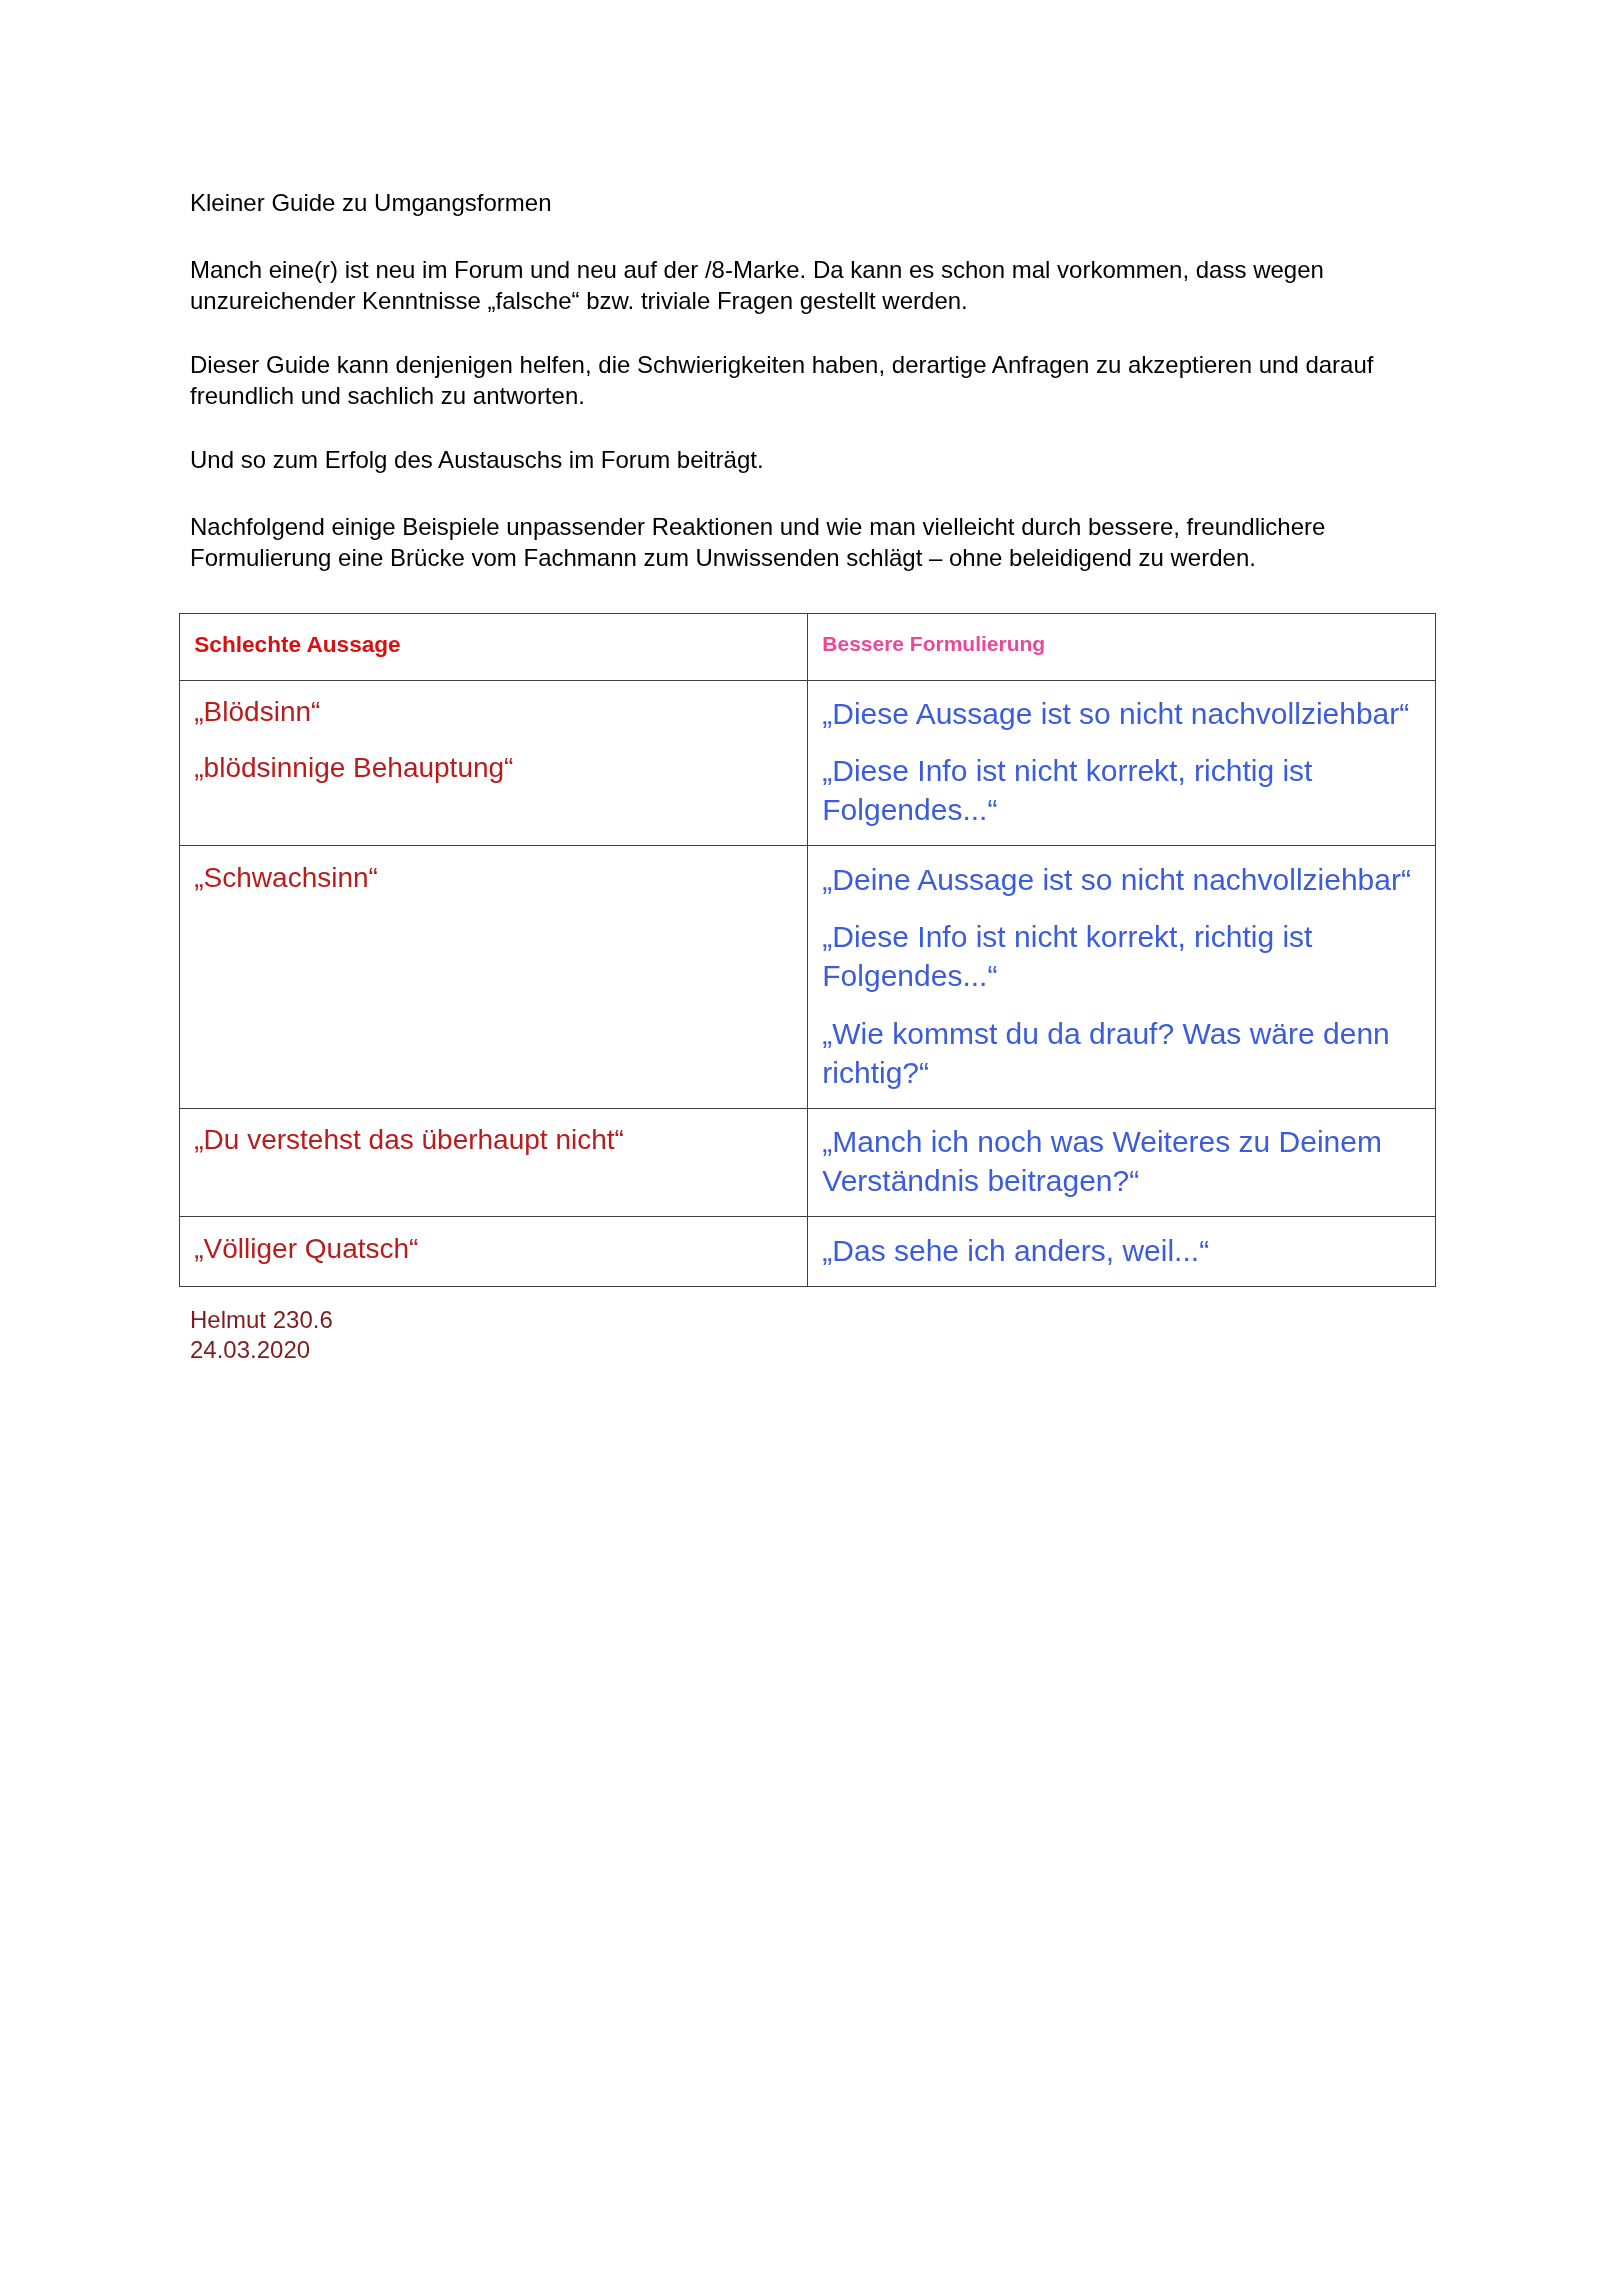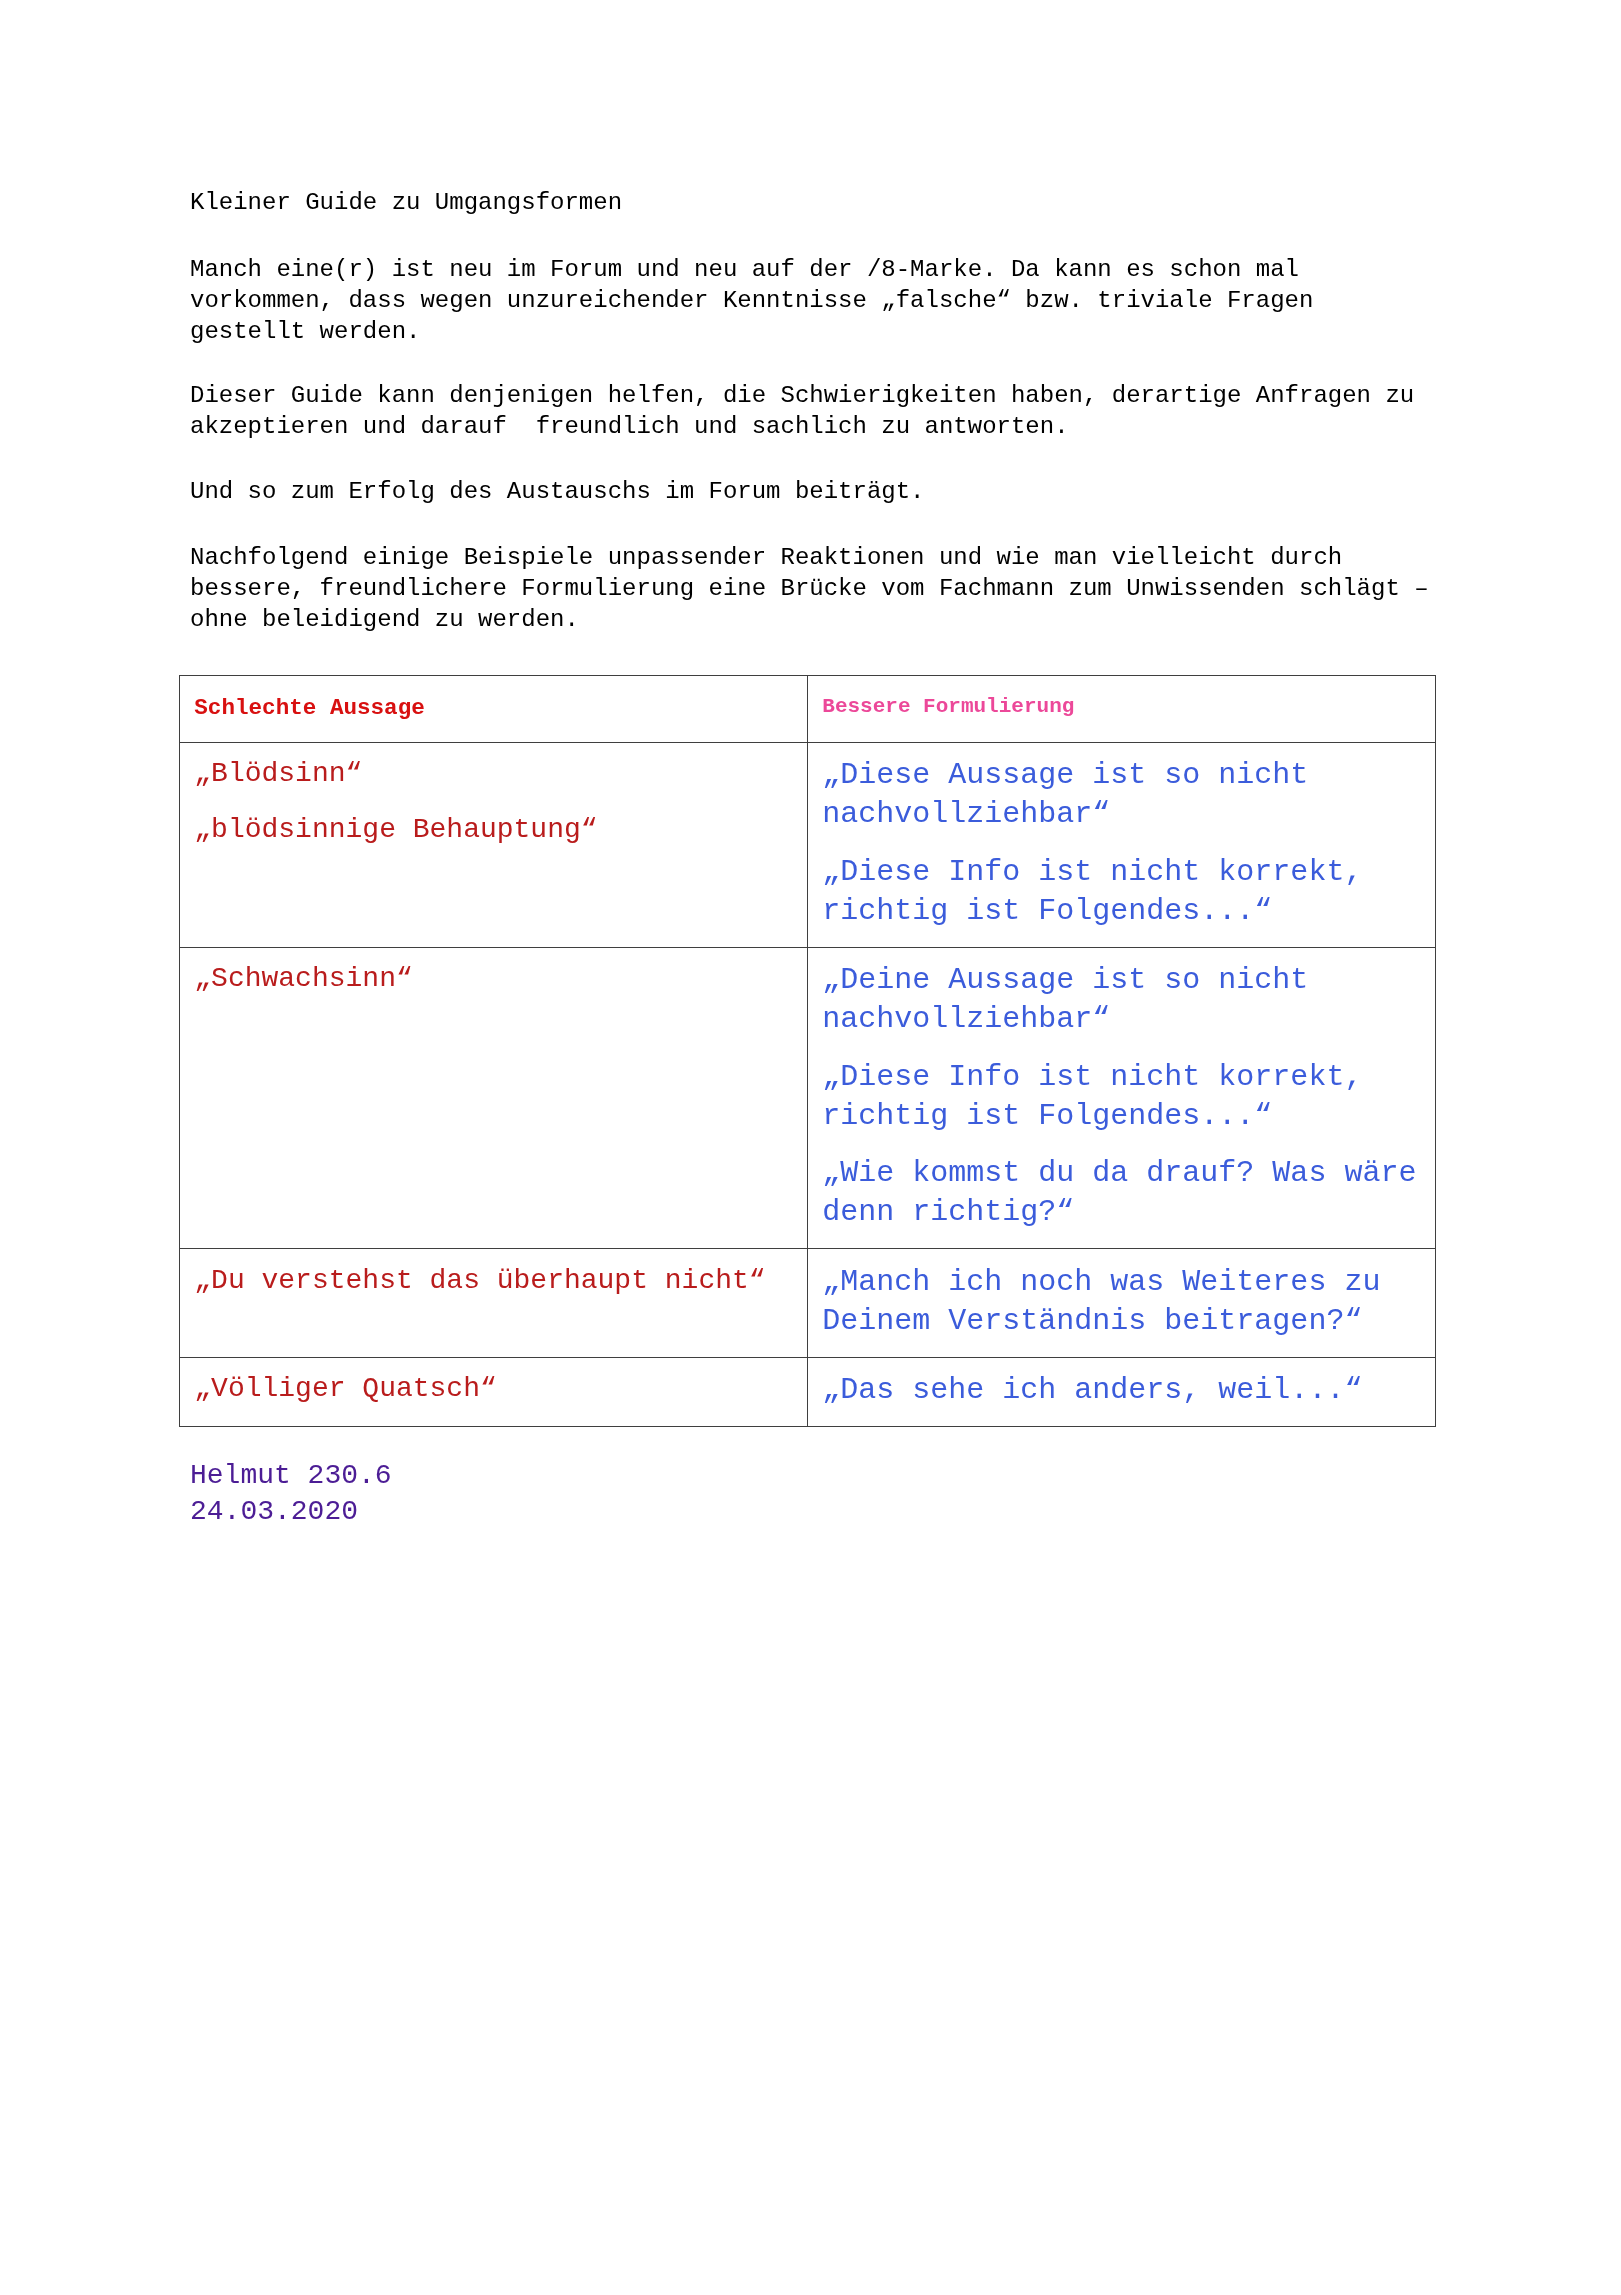--- a/index.html
+++ b/index.html
@@ -12,21 +12,20 @@
     font-family: "Liberation Sans", sans-serif;
     color: #000000;
   }
   .page {
     position: relative;
     width: 1622px;
     height: 1735px;
     background: #ffffff;
     box-sizing: border-box;
     overflow: hidden;
-    font-family: Liberation Mono, monospace;
   }
   .content {
     position: absolute;
     left: 190px;
     top: 188px;
     width: 1250px;
   }
   .doc-title {
     font-size: 24px;
     line-height: 1.28;
@@ -94,24 +93,24 @@
   .cell-good p:last-child { margin-bottom: 0; }
 
   
   tr.row-0 td { height: 57px; }
   tr.row-1 td { height: 130px; }
   tr.row-2 td { height: 214px; }
   tr.row-3 td { height: 60px; }
   tr.row-4 td { height: 28px; }
 
   .signature {
-    margin-top: 31px;
-    font-size: 28px;
+    margin-top: 18px;
+    font-size: 24px;
     line-height: 1.28;
-    color: #4c1d95;
+    color: #7f1d1d;
   }
   .signature div { white-space: pre; }
 </style>
 </head>
 <body>
 
 <div class="page">
   <div class="content">
 
     <div class="doc-title">Kleiner Guide zu Umgangsformen</div>

